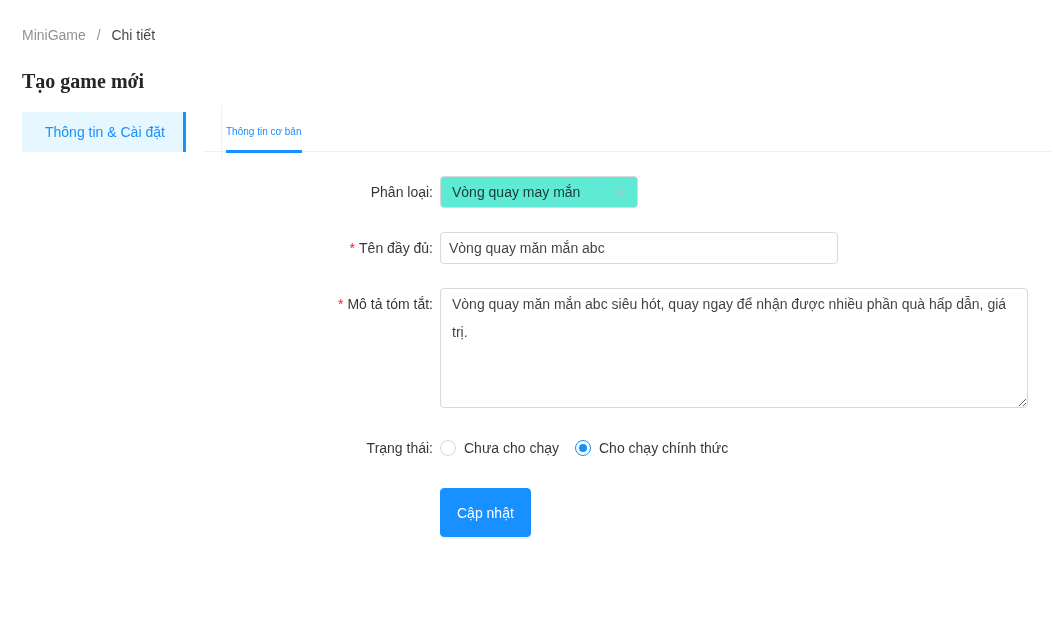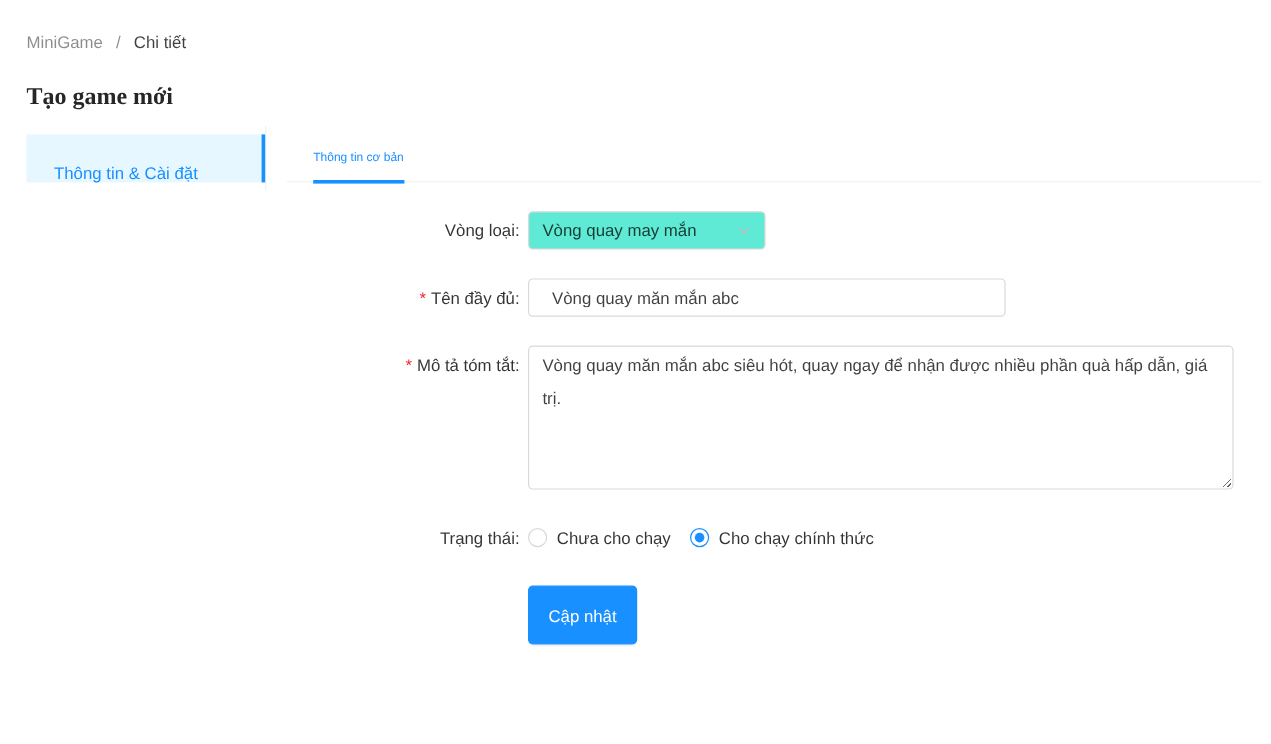--- a/index.html
+++ b/index.html
@@ -17,22 +17,22 @@
   .bc-sep { color:rgba(0,0,0,.45); margin:0 7px; }
   .bc-current { color:rgba(0,0,0,.75); }
 
   
   .page-title { margin:25px 0 0 22px; font-size:20px; font-weight:700; line-height:23px; color:#262626;font-family:Liberation Serif, serif; }
 
   
   .tab-row { display:flex; margin-top:19px; height:40px; position:relative; }
   .v-divider { position:absolute; left:221px; top:-7px; height:54px; width:1px; background:#f0f0f0; }
   .side-tab {
-    margin-left:22px; width:199px; background:#e6f7ff; color:#1890ff;
-    font-size:14px; display:flex; align-items:flex-end; padding-left:23px;
+    margin-left:22px; width:164px; background:#e6f7ff; color:#1890ff;
+    font-size:14px; display:flex; align-items:center; padding-left:23px;
     position:relative; cursor:pointer; z-index:1;
   }
   .side-tab::after { content:''; position:absolute; right:0; top:0; bottom:0; width:3px; background:#1890ff; }
   .top-tabs { flex:1; margin-left:18px; margin-right:8px; border-bottom:1px solid #f0f0f0; position:relative; }
   .tab-item {
     display:inline-block; margin-left:22px; line-height:40px;
     color:#1890ff; font-size:10px; position:relative; cursor:pointer;
   }
   .tab-item::after { content:''; position:absolute; left:0; right:0; bottom:-1px; height:3px; background:#1890ff; }
 
@@ -48,21 +48,21 @@
 
   .select {
     width:198px; height:32px; border:1px solid #d9d9d9; border-radius:4px;
     background:#5eead4; display:flex; align-items:center; justify-content:space-between;
     padding:0 11px; font-size:14px; color:rgba(0,0,0,.75); cursor:pointer;
   }
   .chev { width:12px; height:12px; flex:none; }
 
   .text-input {
     width:398px; height:32px; border:1px solid #d9d9d9; border-radius:4px;
-    padding:0 19px; font-size:14px; color:rgba(0,0,0,.75);
+    padding:0 8px; font-size:14px; color:rgba(0,0,0,.75);
     font-family:inherit; outline:none;
   }
   .textarea {
     width:588px; height:120px; border:1px solid #d9d9d9; border-radius:4px;
     padding:1px 11px; font-size:14px; line-height:28px; color:rgba(0,0,0,.75);
     font-family:inherit; outline:none; resize:both; display:block;
   }
 
   .radio-group { display:flex; align-items:center; height:32px; margin-left:7px; }
   .radio-option { display:inline-flex; align-items:center; margin-right:16px; font-size:14px; color:rgba(0,0,0,.80); cursor:pointer; }
@@ -105,21 +105,21 @@
       <div class="tab-item">
         <span>Thông tin cơ bản</span>
       </div>
     </div>
   </div>
 
   <div class="game-form">
 
     <div class="form-row">
       <div class="form-label">
-        <span>Vòng loại:</span>
+        <span>Phân loại:</span>
       </div>
       <div class="form-control">
         <div class="select">
           <span>Vòng quay may mắn</span>
           <svg class="chev" viewBox="0 0 12 12">
             <polyline points="2,4 6,8.2 10,4" fill="none" stroke="#bfbfbf" stroke-width="1.4"></polyline>
           </svg>
         </div>
       </div>
     </div>

